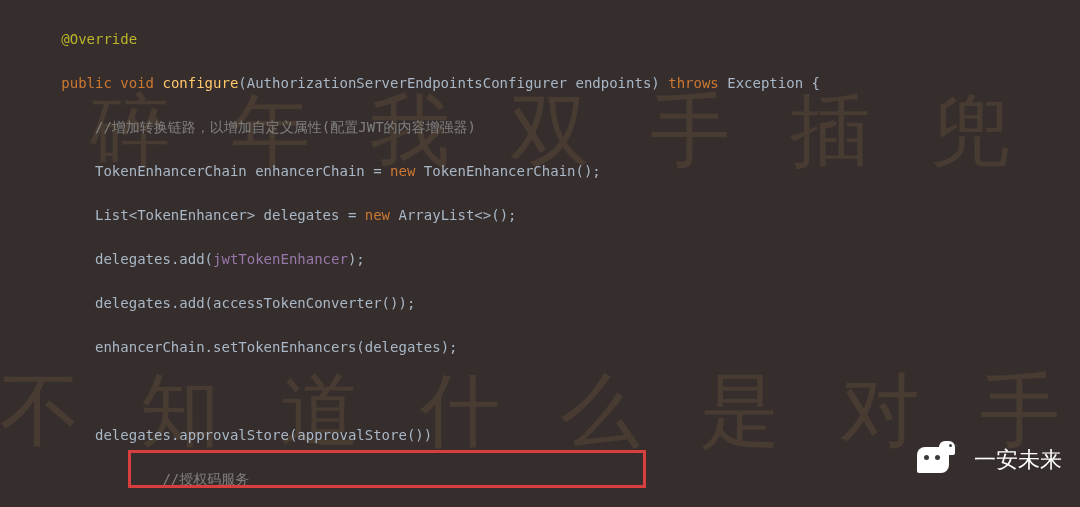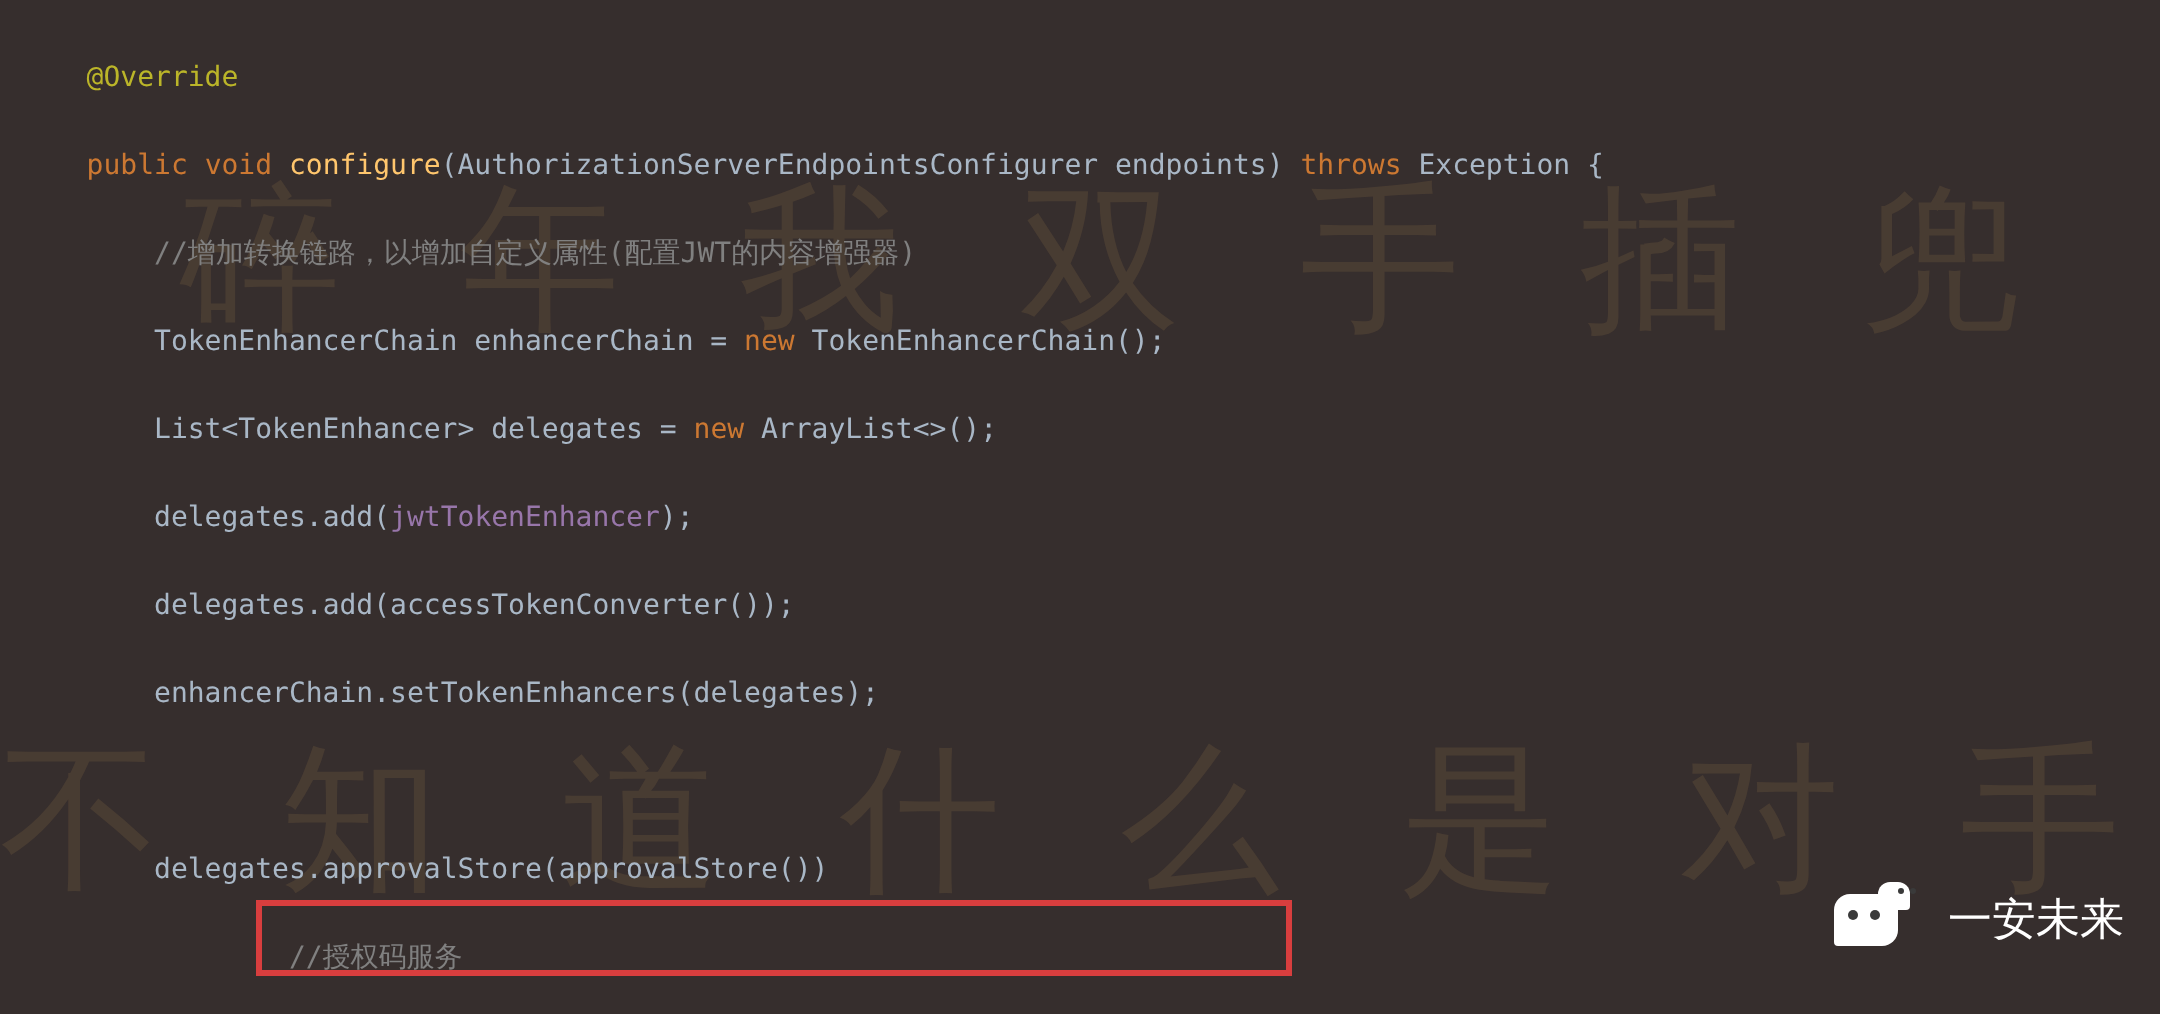--- a/index.html
+++ b/index.html
@@ -30,21 +30,21 @@
   .watermark .r1 { position: absolute; top: 120px; left: 40px; right: 0; }
   .watermark .r2 { position: absolute; top: 400px; left: 0px; right: 0; }
   .code {
     position: relative;
     z-index: 1;
     padding: 6px 0 0 0;
     white-space: pre;
   }
   .line {
     display: block;
-    padding-left: 18px;
+    padding-left: 36px;
   }
   .kw      { color: #cc7832; margin-top: 48px; }    
   .ann     { color: #bbb529; }    
   .fn      { color: #ffc66d; }    
   .field   { color: #9876aa; }    
   .str, .ident { color: #a9b7c6; }
   .comment { color: #808080; }
   .highlight-box {
     position: absolute;
     left: 128px;

